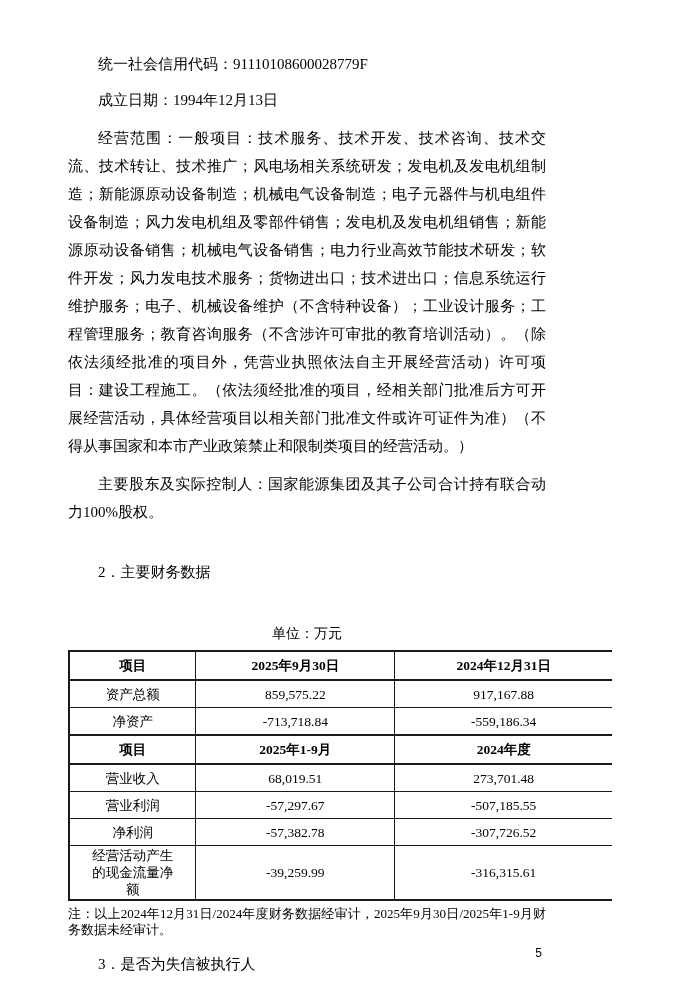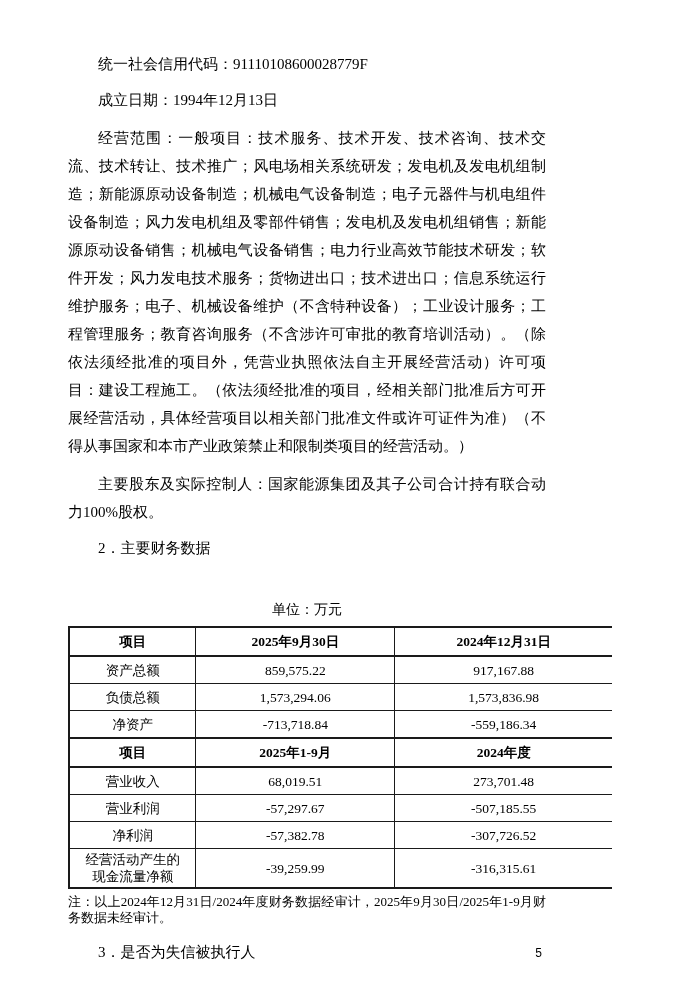--- a/index.html
+++ b/index.html
@@ -18,21 +18,21 @@
   }
   p { margin:0; }
   .body-text {
     font-size:15px;
     line-height:28px;
     text-align:justify;
   }
   .indent { text-indent:2em; }
   .mb-sm { margin-bottom:8px; }
   .mb-md { margin-bottom:10px; }
-  .mb-lg { margin-bottom:8px; }
+  .mb-lg { margin-bottom:32px; }
   .mb-xl { margin-bottom:34px; }
   .unit-line {
     font-size:14px;
     line-height:28px;
     text-align:center;
     margin-bottom:2px;
   }
   table.fin {
     width:546px;
     border-collapse:collapse;
@@ -40,21 +40,21 @@
     border:2px solid #1a1a1a;
     font-size:13.5px;
   }
   table.fin col.c1 { width:23.3%; }
   table.fin col.c2 { width:36.6%; }
   table.fin col.c3 { width:40.1%; }
   table.fin th, table.fin td {
     border:1px solid #1a1a1a;
     text-align:center;
     vertical-align:middle;
-    padding:1px 12px;
+    padding:1px 20px;
     line-height:17px;
     font-weight:normal;
     font-family:Liberation Serif, serif;
   }
   table.fin tr.hdr th {
     font-weight:bold;
     height:25px;
     border-bottom:2px solid #1a1a1a;
   }
   table.fin tr.hdr2 th { border-top:2px solid #1a1a1a; }
@@ -103,25 +103,20 @@
       <th>项目</th>
       <th>2025年9月30日</th>
       <th>2024年12月31日</th>
     </tr>
     <tr class="data">
       <td>资产总额</td>
       <td>859,575.22</td>
       <td>917,167.88</td>
     </tr>
     <tr class="data">
-      <td>负债总额</td>
-      <td>1,573,294.06</td>
-      <td>1,573,836.98</td>
-    </tr>
-    <tr class="data">
       <td>净资产</td>
       <td>-713,718.84</td>
       <td>-559,186.34</td>
     </tr>
     <tr class="hdr hdr2">
       <th>项目</th>
       <th>2025年1-9月</th>
       <th>2024年度</th>
     </tr>
     <tr class="data">

